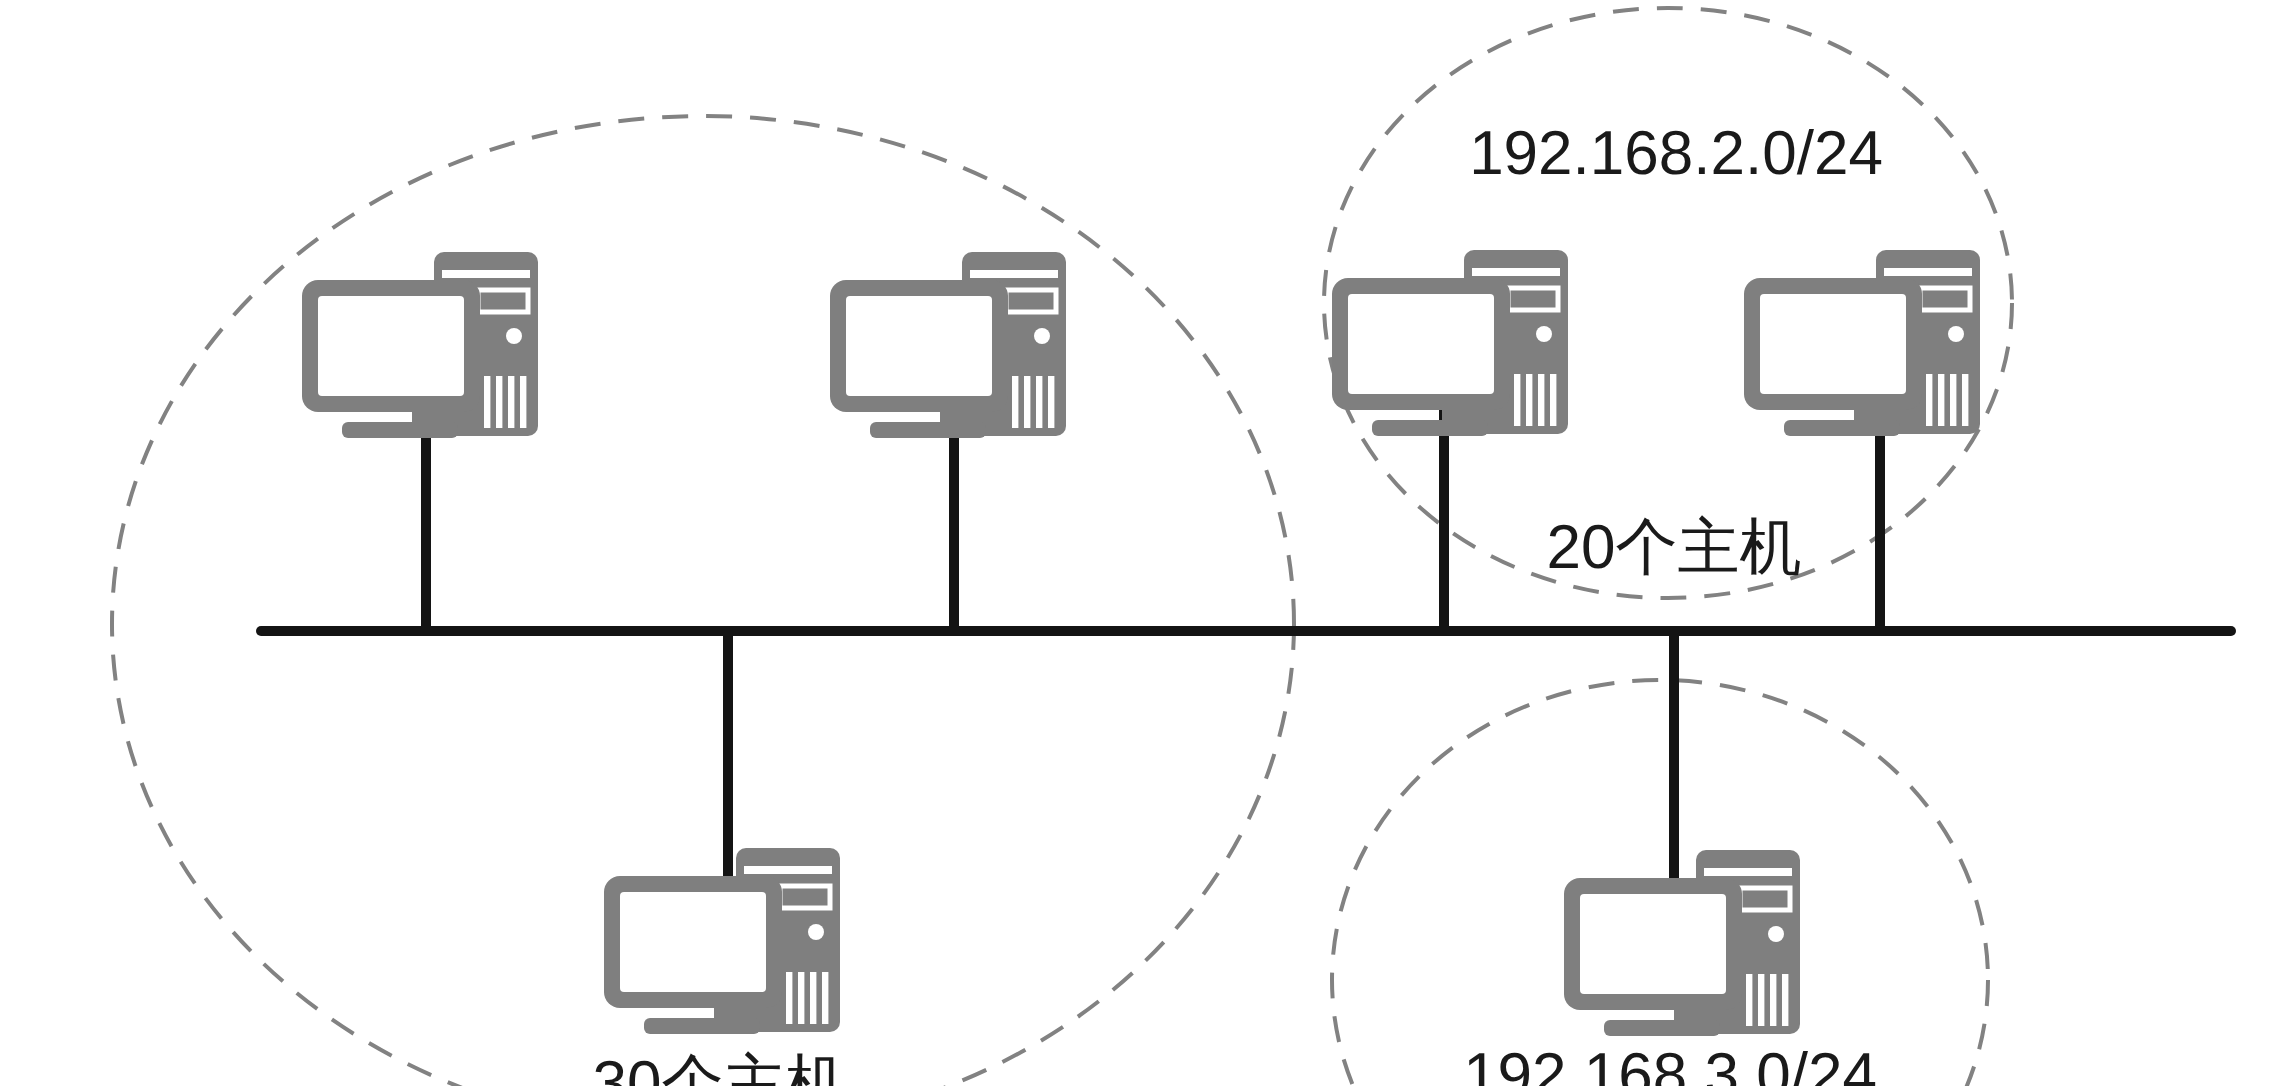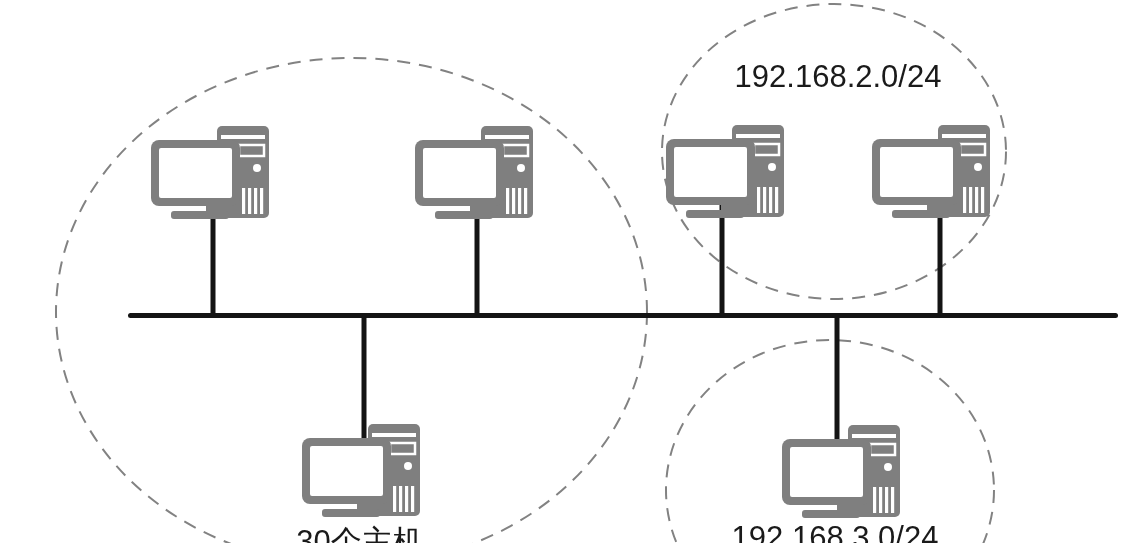--- a/index.html
+++ b/index.html
@@ -106,16 +106,17 @@
       <use href="#pc-icon"></use>
     </svg>
   <svg class="pc pc5" viewBox="0 0 118 94">
       <use href="#pc-icon"></use>
     </svg>
   <svg class="pc pc6" viewBox="0 0 118 94">
       <use href="#pc-icon"></use>
     </svg>
 
   <div class="lbl lbl-net2">192.168.2.0/24</div>
+  <div class="lbl lbl-hosts20">20个主机</div>
   <div class="lbl lbl-hosts30">30个主机</div>
   <div class="lbl lbl-net3">192.168.3.0/24</div>
 
 </div>
 
 </body></html>

